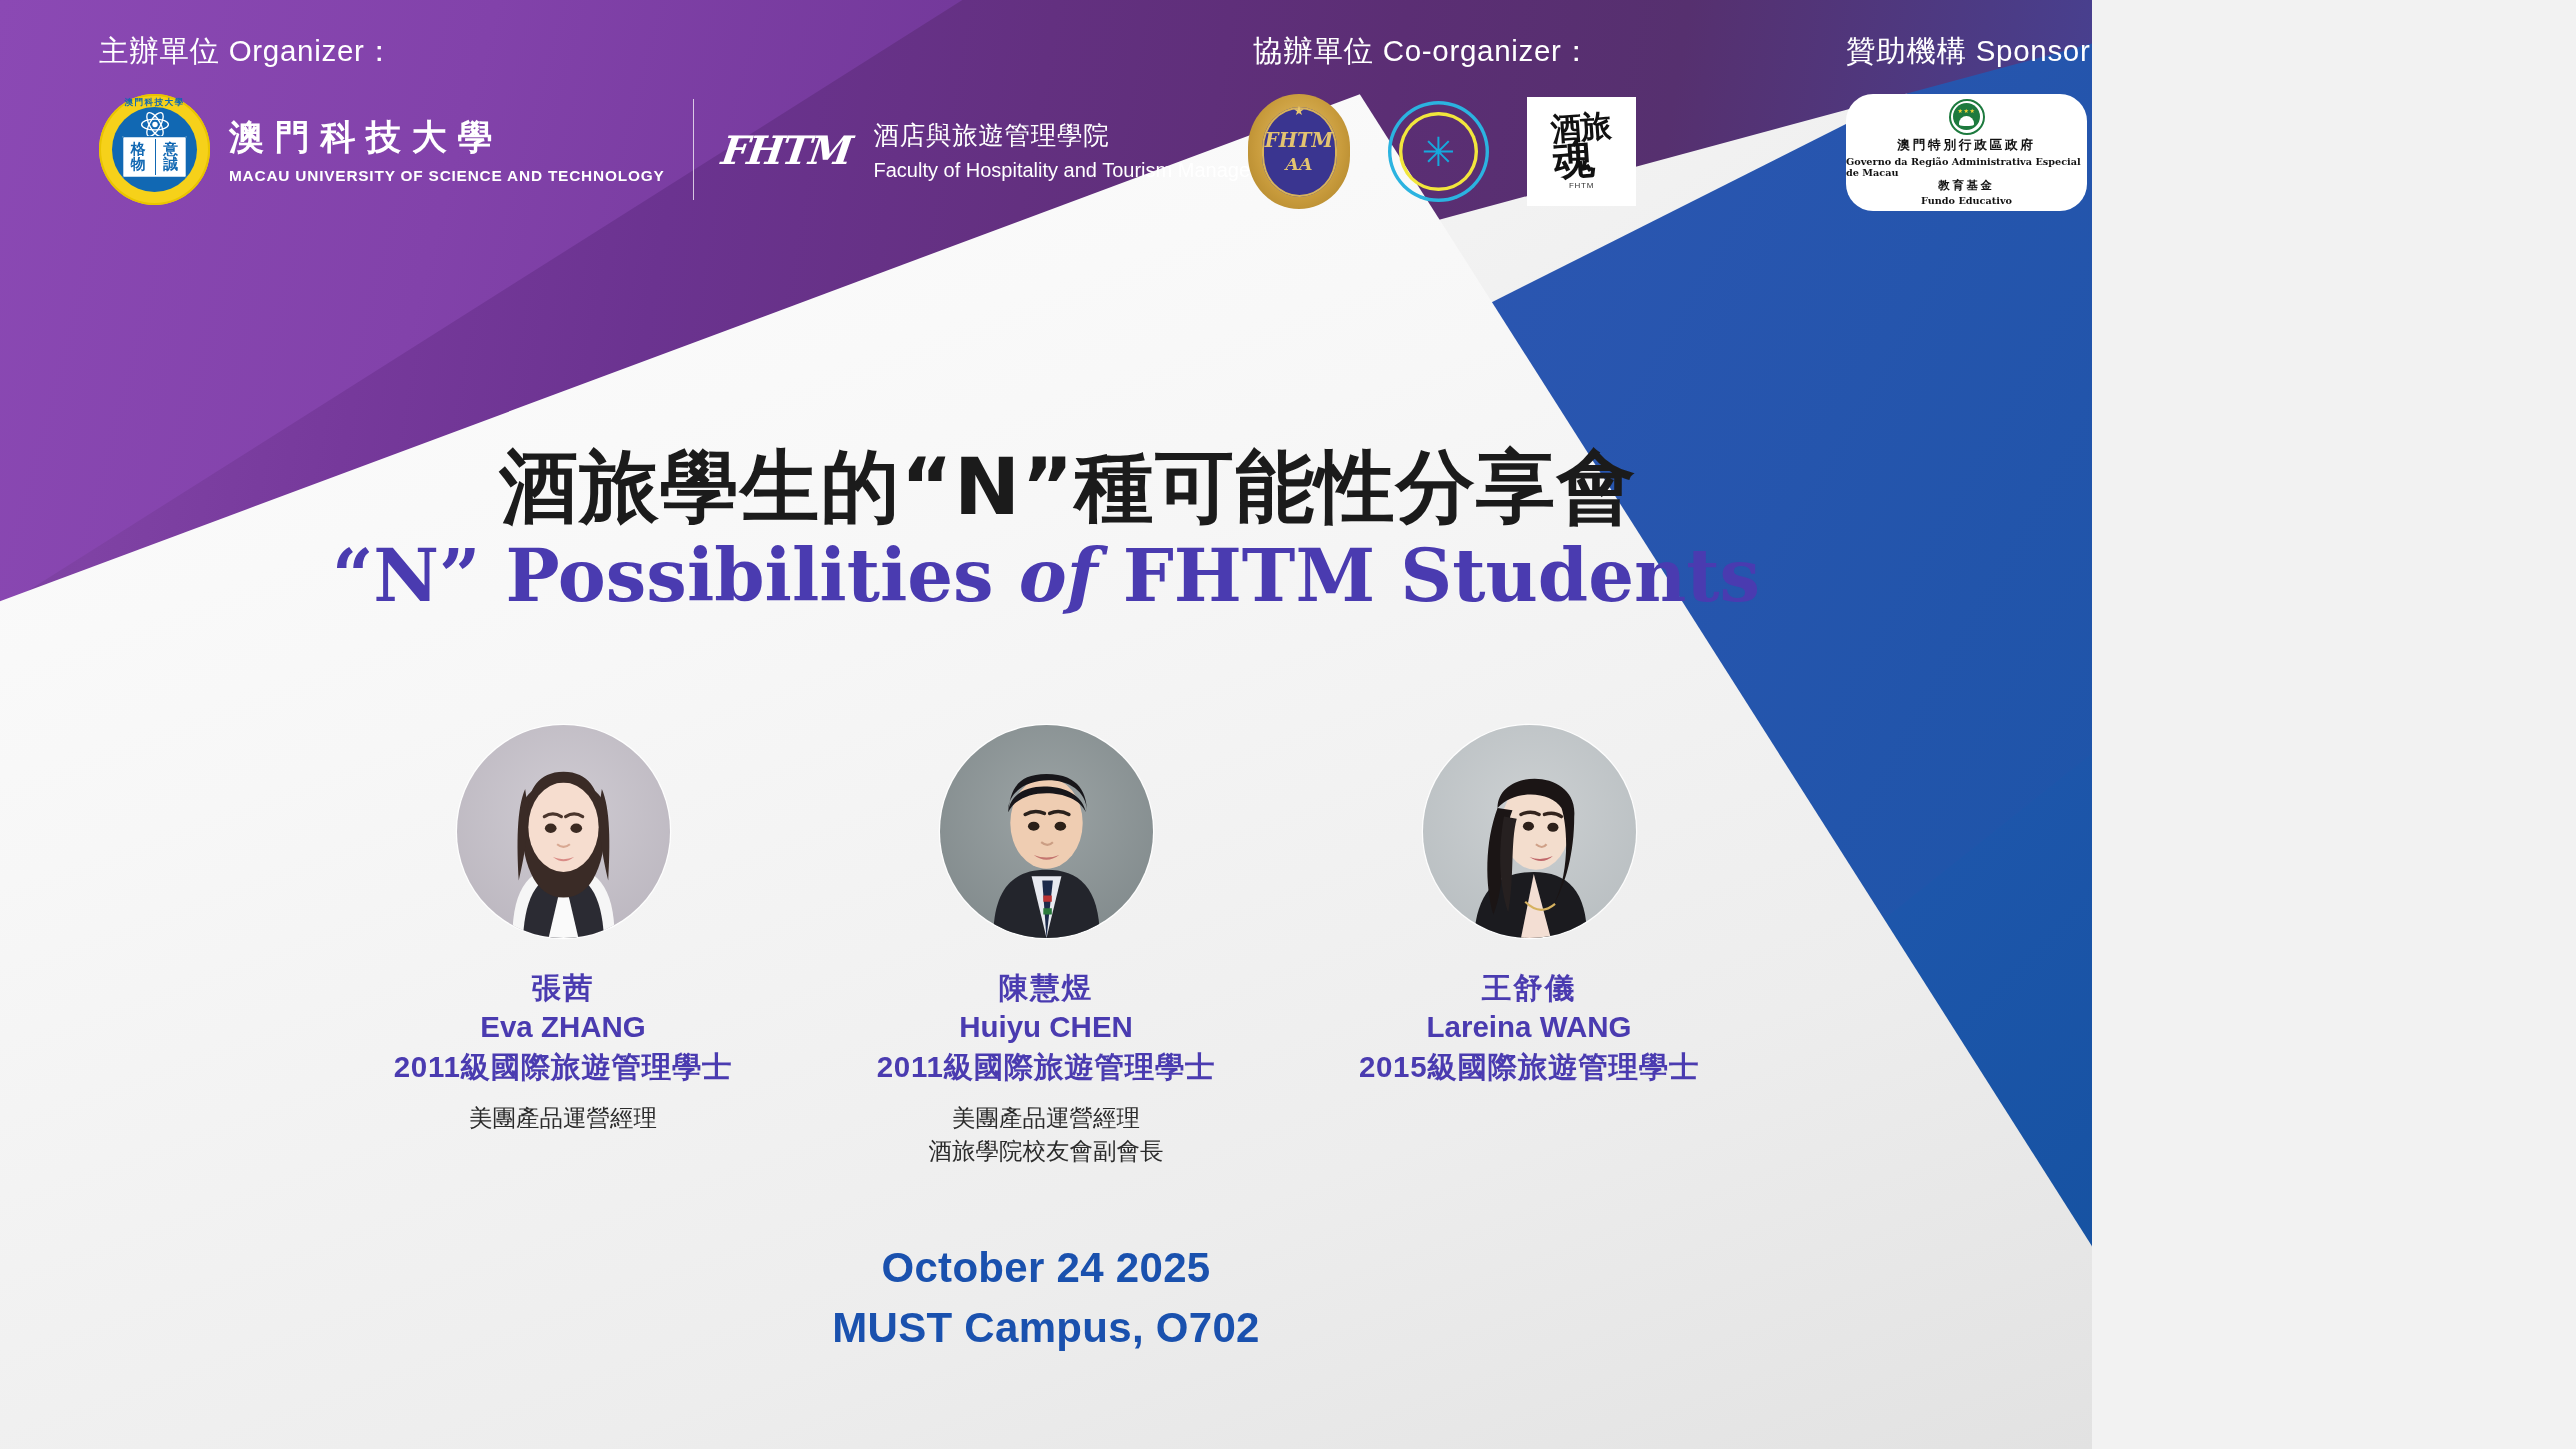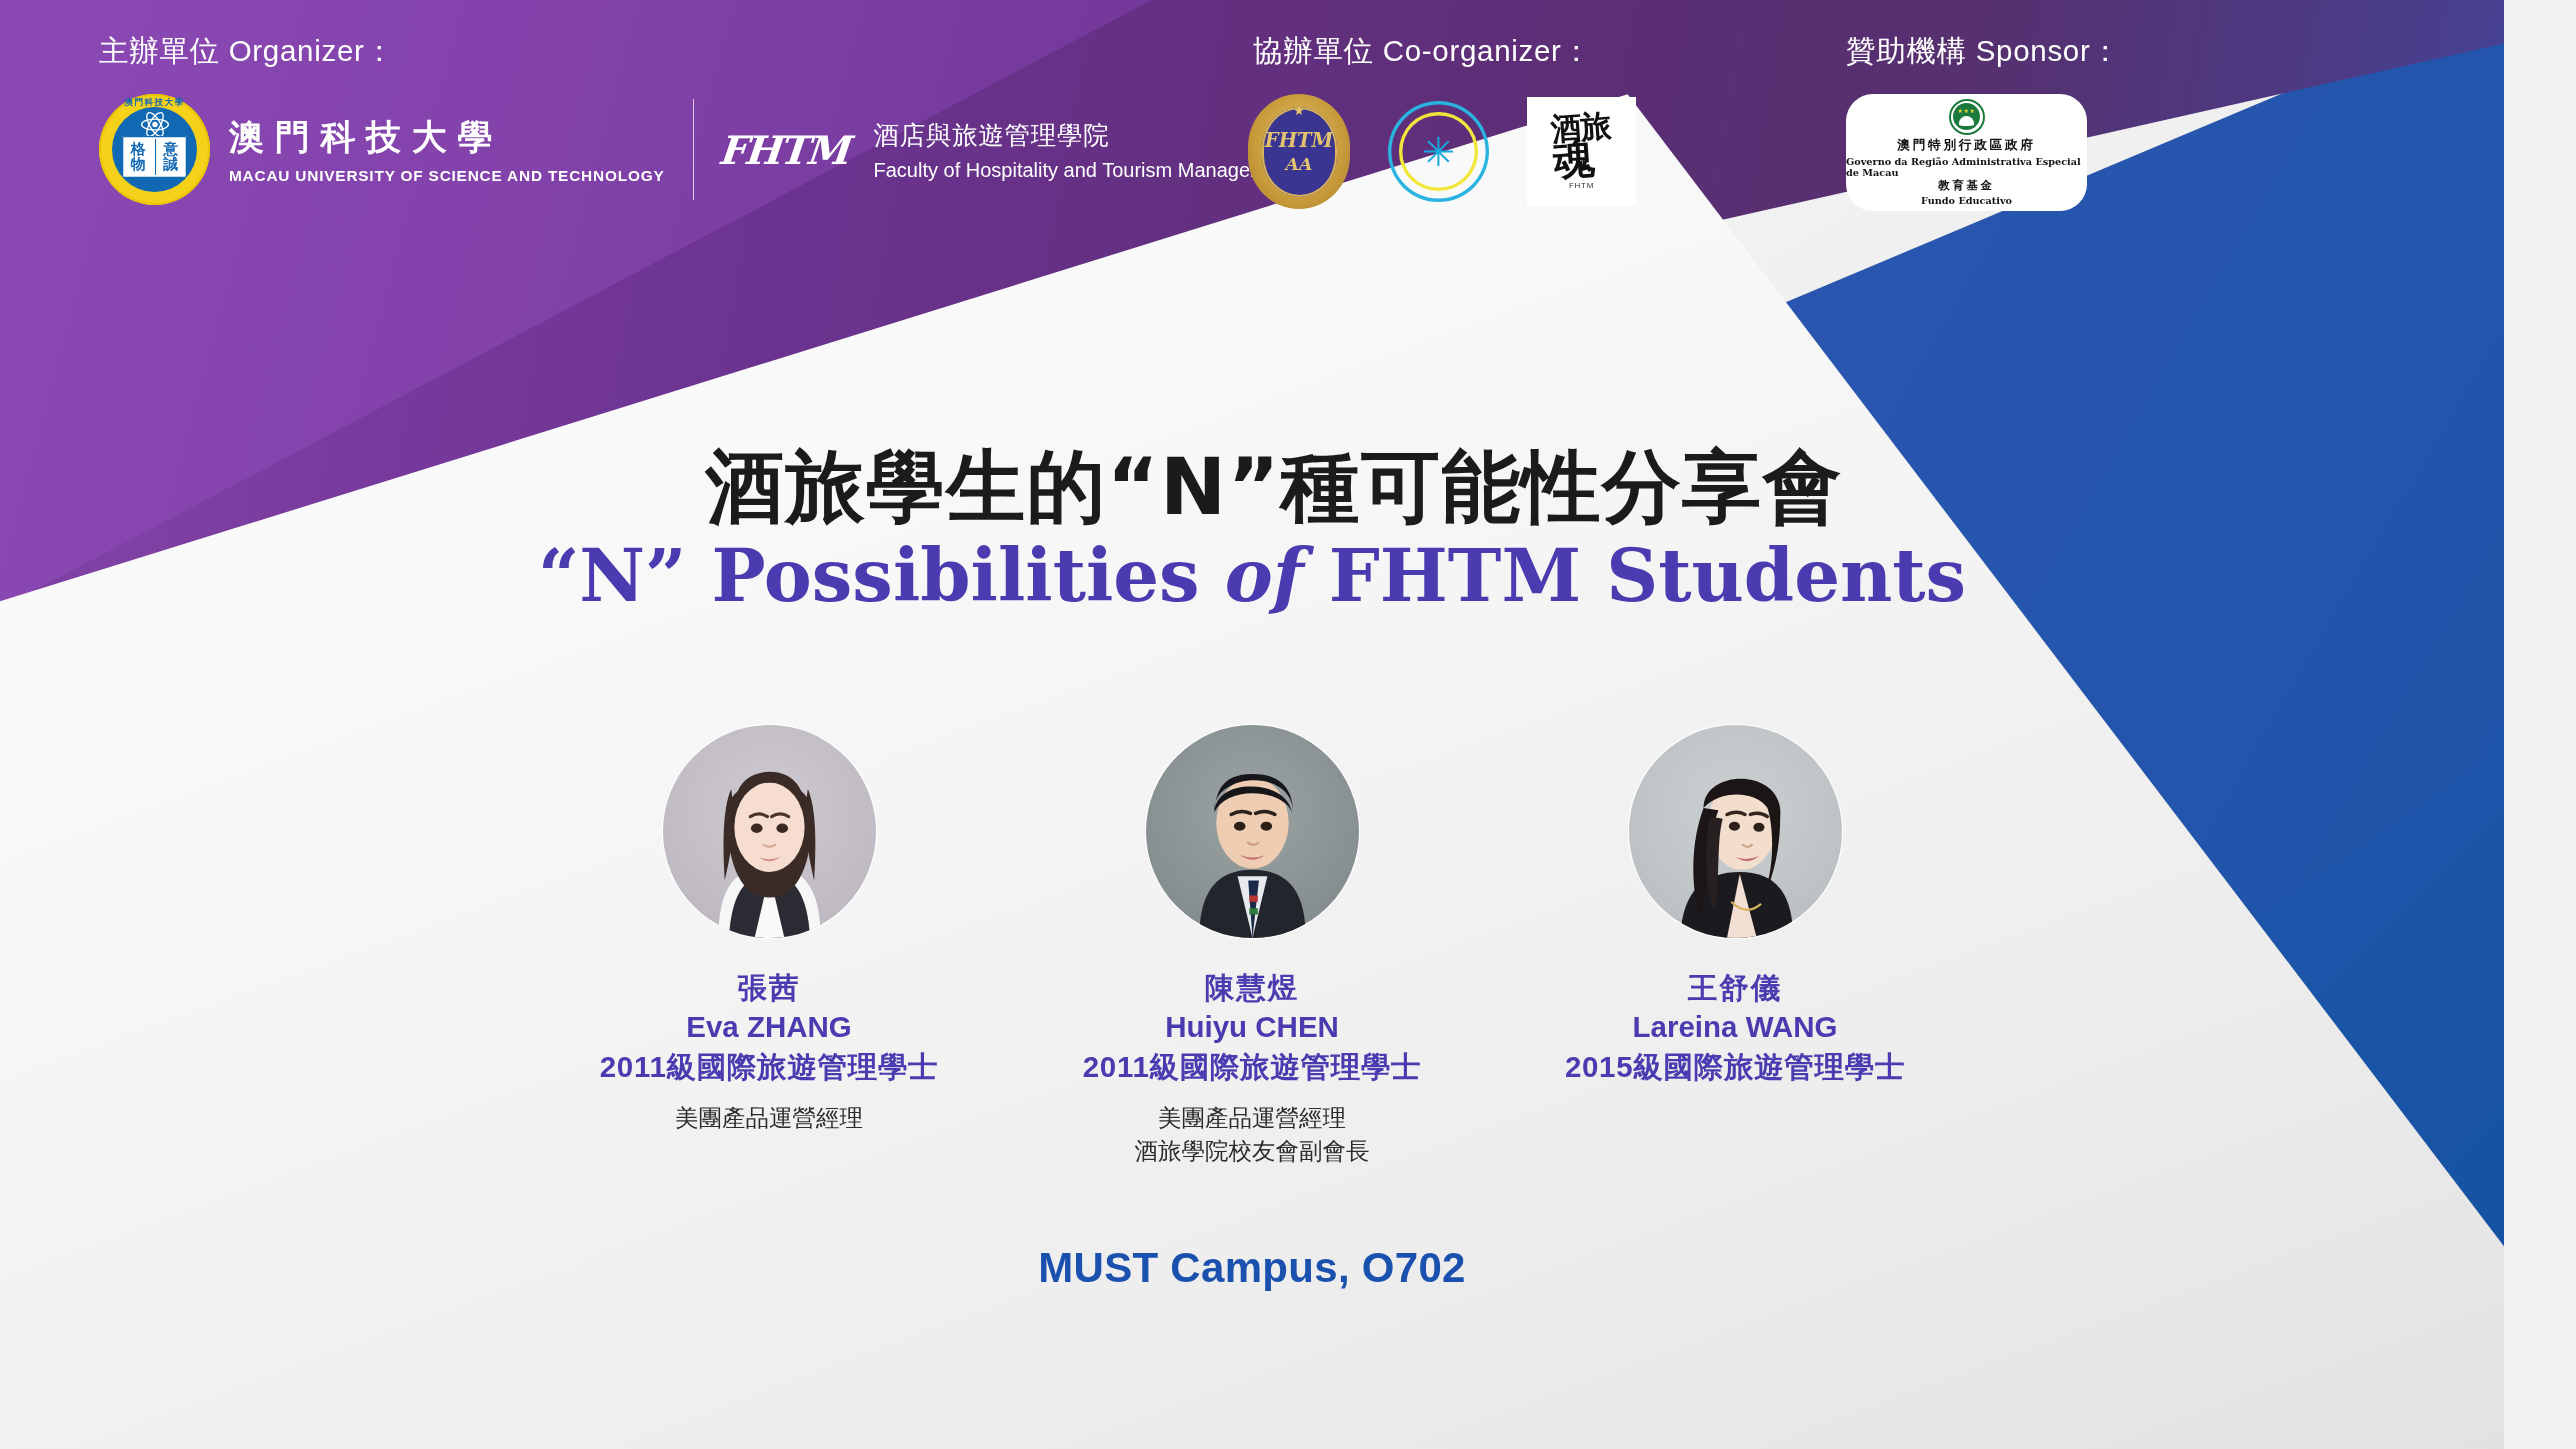--- a/index.html
+++ b/index.html
@@ -4,21 +4,21 @@
 <style>
   html, body {
     margin: 0; padding: 0;
     width: 2576px; height: 1449px;
     overflow: hidden;
     background: #f2f2f2;
     font-family: "Liberation Sans", "DejaVu Sans", sans-serif;
   }
   #poster {
     position: relative;
-    width: 2504px; height: 1449px;
+    width: 2092px; height: 1449px;
     overflow: hidden;
     background: linear-gradient(150deg, #fbfbfb 0%, #f4f4f4 35%, #e9e9e9 65%, #dcdcdc 100%);
   }
 
   
   .bg-layer { position: absolute; inset: 0; }
 
   .bg-blue {
     position: absolute; inset: 0;
     background: linear-gradient(135deg, #3c4fae 0%, #2f55b0 40%, #1f57ad 75%, #14519f 100%);
@@ -452,17 +452,18 @@
           <path d="M96 166 q14 14 28 2" stroke="#d6b25f" stroke-width="2" fill="none"></path>
         </svg>
       </div>
       <div class="sp-name-cn">王舒儀</div>
       <div class="sp-name-en">Lareina WANG</div>
       <div class="sp-degree">2015級國際旅遊管理學士</div>
     </div>
   </div>
 
   <div class="footer">
+    <div class="foot-line">October 24 2025</div>
     <div class="foot-line">MUST Campus, O702</div>
   </div>
 
 </div>
 
 
 </body></html>

